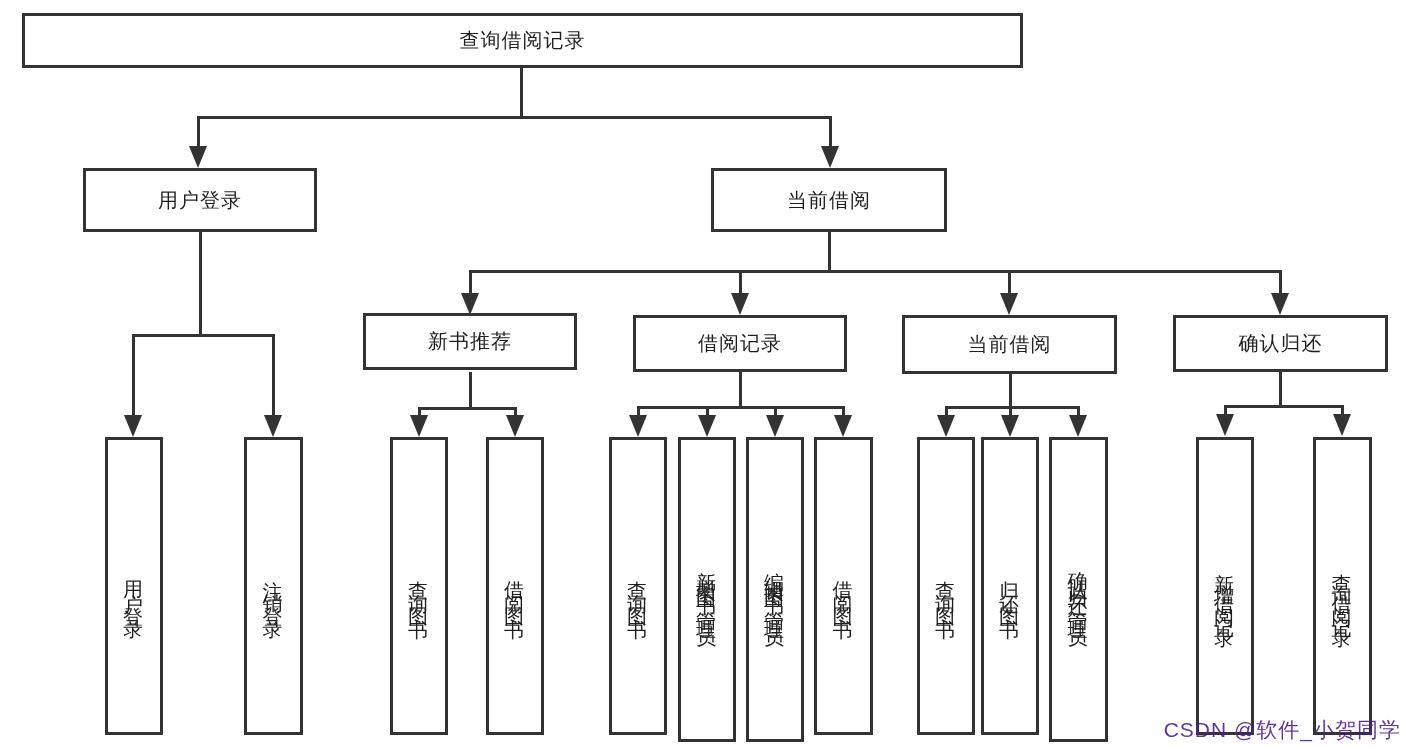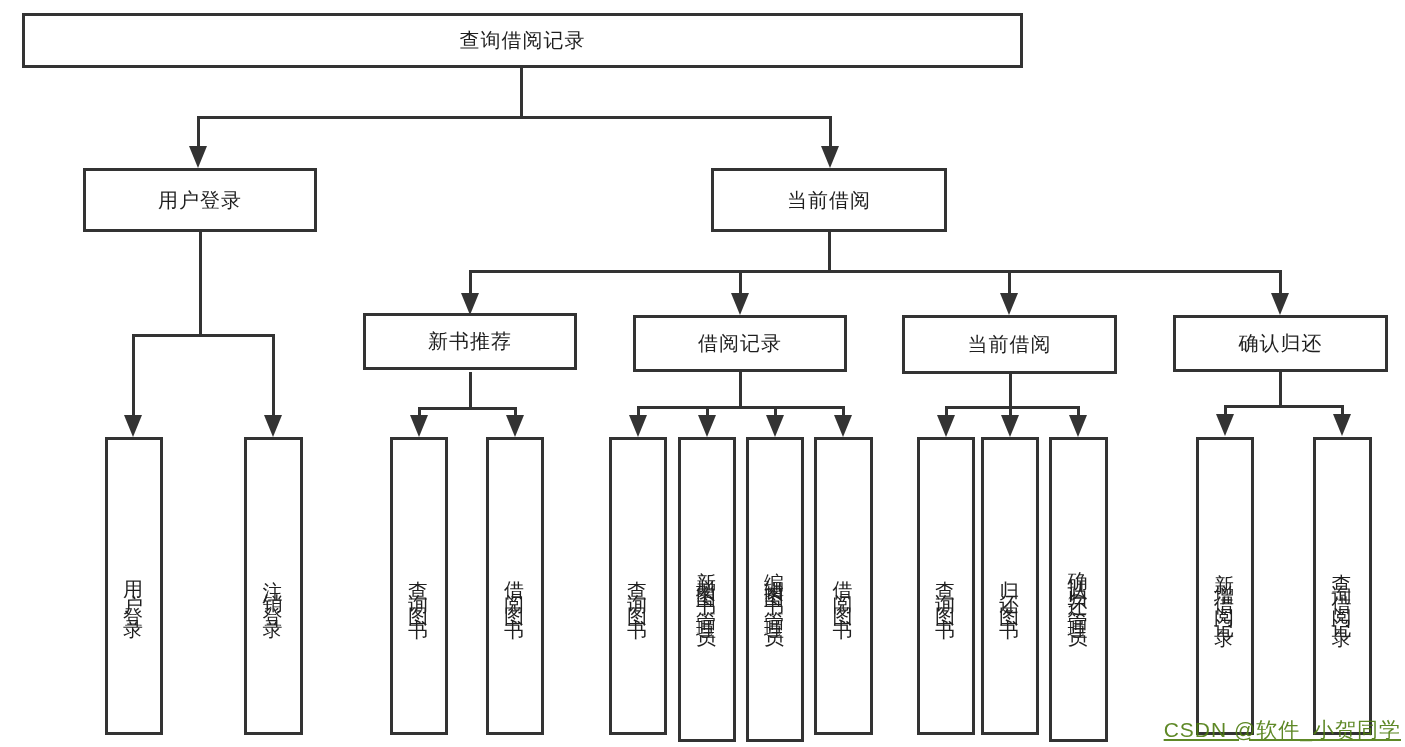--- a/index.html
+++ b/index.html
@@ -22,21 +22,21 @@
   .hline, .vline { position:absolute; background:#333333; }
   .hline { height:3px; }
   .vline { width:3px; }
   .arrow {
     position:absolute; width:0; height:0;
     border-left:9px solid transparent; border-right:9px solid transparent;
     border-top:22px solid #333333;
   }
   .watermark {
     position:absolute; right:4px; top:716px; font-size:21px;
-    color:#4d7c0f; opacity:0.9; z-index:10; letter-spacing:1px;text-decoration:underline;
+    color:#4c1d95; opacity:0.9; z-index:10; letter-spacing:1px;
   }
 </style>
 </head>
 <body>
 
 <div id="stage">
 
   <div class="box root" style="left:22px; top:13px; width:1001px; height:55px;">查询借阅记录</div>
 
   <div class="vline" style="left:520px; top:68px; height:49px;"></div>

